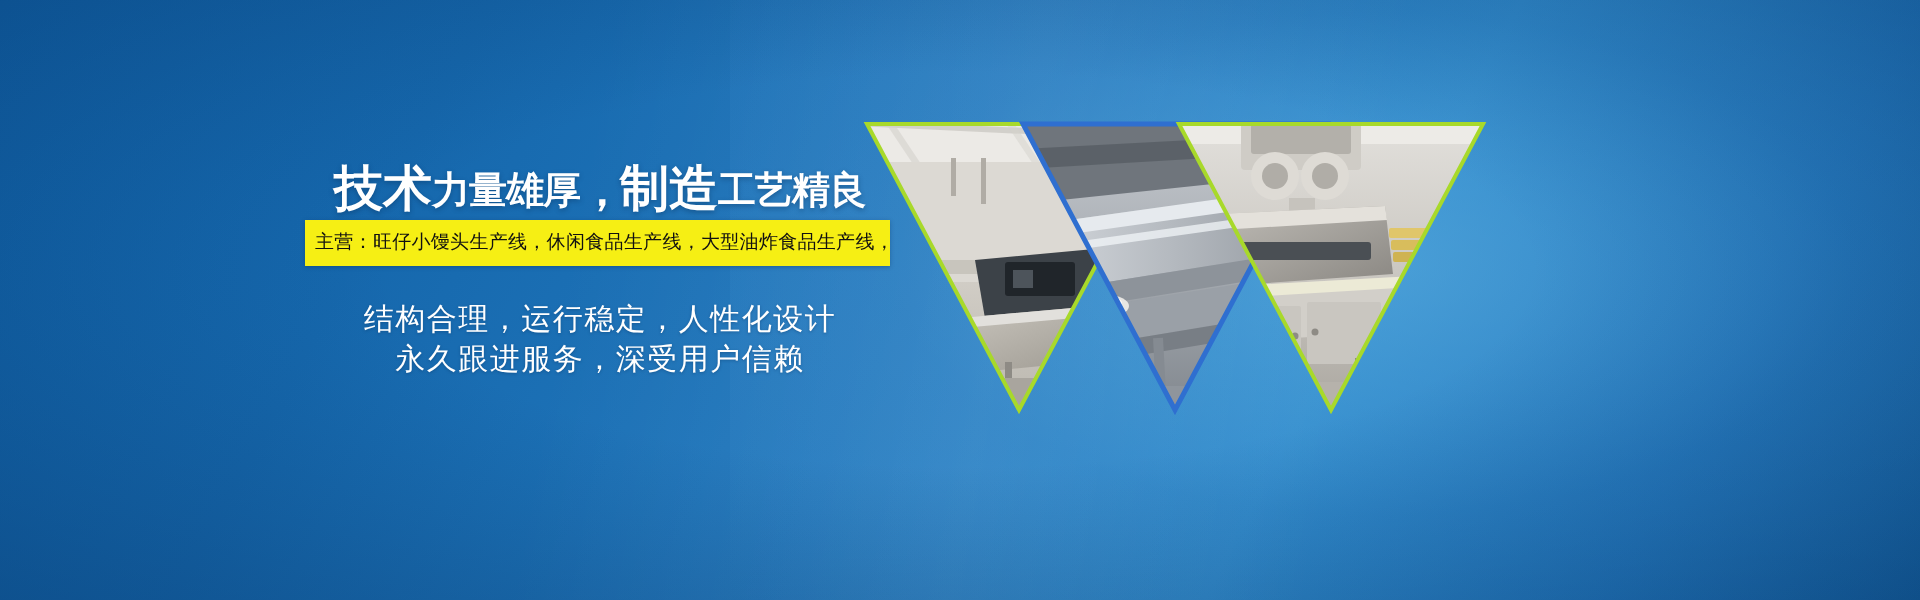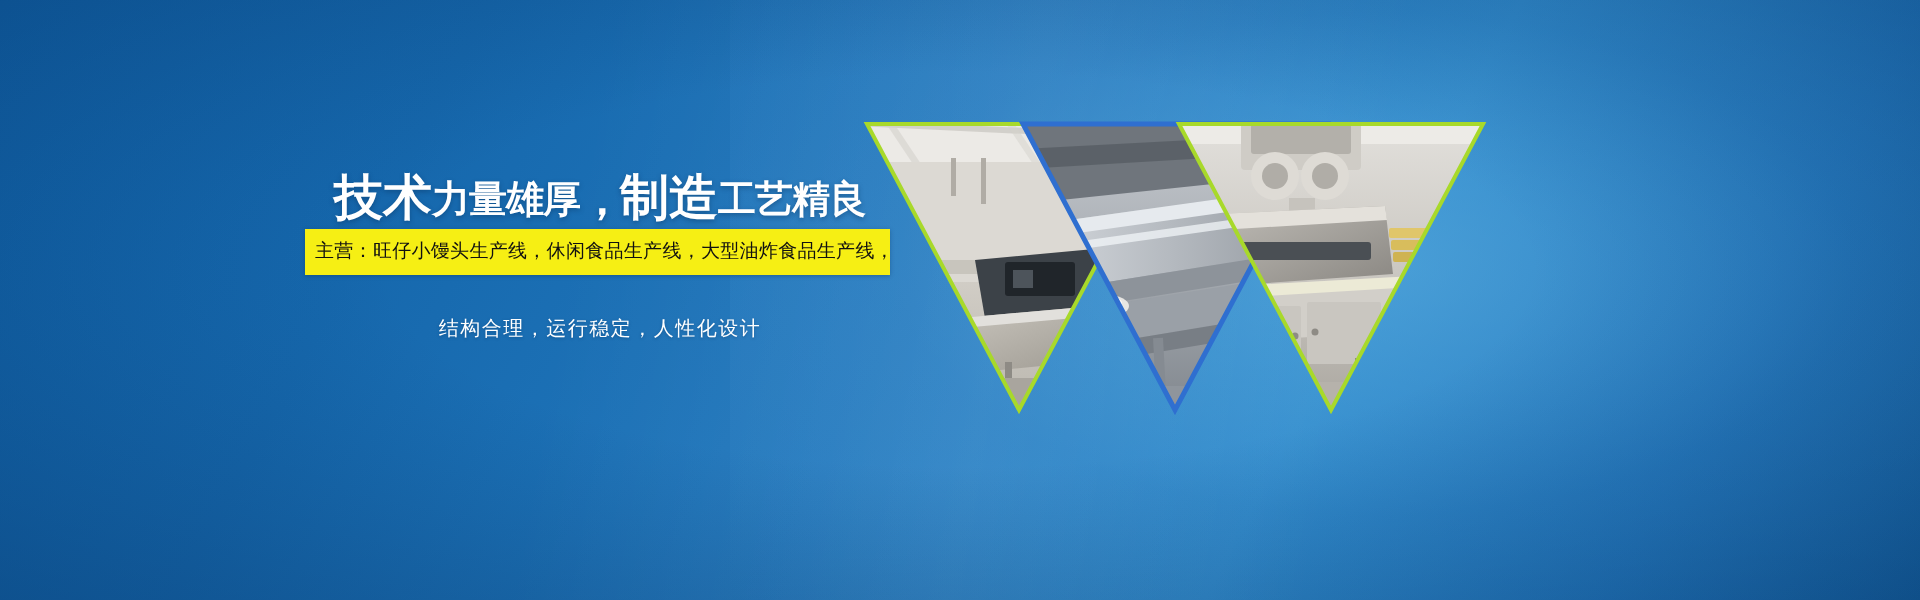--- a/index.html
+++ b/index.html
@@ -24,21 +24,21 @@
     position:absolute;inset:0;
     background:radial-gradient(ellipse at 50% 45%,rgba(0,0,0,0) 42%,rgba(5,50,100,.40) 100%);
   }
   .bg-sheen{
     position:absolute;left:0;top:0;width:100%;height:100%;
     background:linear-gradient(100deg,rgba(255,255,255,0) 30%,rgba(255,255,255,.07) 52%,rgba(255,255,255,0) 70%);
   }
 
   
   .text-col{
-    position:absolute;left:0;top:16px;width:920px;height:488px;
+    position:absolute;left:0;top:7px;width:920px;height:488px;
   }
   .headline{
     position:absolute;left:300px;top:155px;width:600px;
     text-align:center;
     white-space:nowrap;
     color:#ffffff;
     font-size:46px;
     line-height:52px;
     font-weight:bold;
     letter-spacing:1px;
@@ -76,21 +76,21 @@
     line-height:28px;
     letter-spacing:0.3px;
     white-space:nowrap;
   }
   .yellow-bar .yl.l2{font-size:19px;}
 
   .tagline{
     position:absolute;left:300px;width:600px;
     text-align:center;
     color:#ffffff;
-    font-size:20px;
+    font-size:30px;
     line-height:30px;
     letter-spacing:1.5px;
     text-shadow:0 1px 3px rgba(10,50,95,.4);
     white-space:nowrap;
   }
   .tagline.t1{top:297px;}
   .tagline.t2{top:337px;}
 
   
   .gallery{
@@ -111,20 +111,21 @@
 
     <div class="headline">
       <span class="hw">技术</span><span class="hn">力量雄厚</span><span class="cm">，</span><span class="hw">制造</span><span class="hn">工艺精良</span>
     </div>
 
     <div class="yellow-bar">
       <span class="yl l1">主营：旺仔小馒头生产线，休闲食品生产线，大型油炸食品生产线，</span>
     </div>
 
     <div class="tagline t1">结构合理，运行稳定，人性化设计</div>
+    <div class="tagline t2">永久跟进服务，深受用户信赖</div>
 
   </div>
 
   <div class="gallery">
     <svg width="640" height="330" viewBox="0 0 640 330" xmlns="http://www.w3.org/2000/svg">
       <defs>
 
         <clipPath id="clip1">
           <polygon points="12,14 316,14 164,300"></polygon>
         </clipPath>

